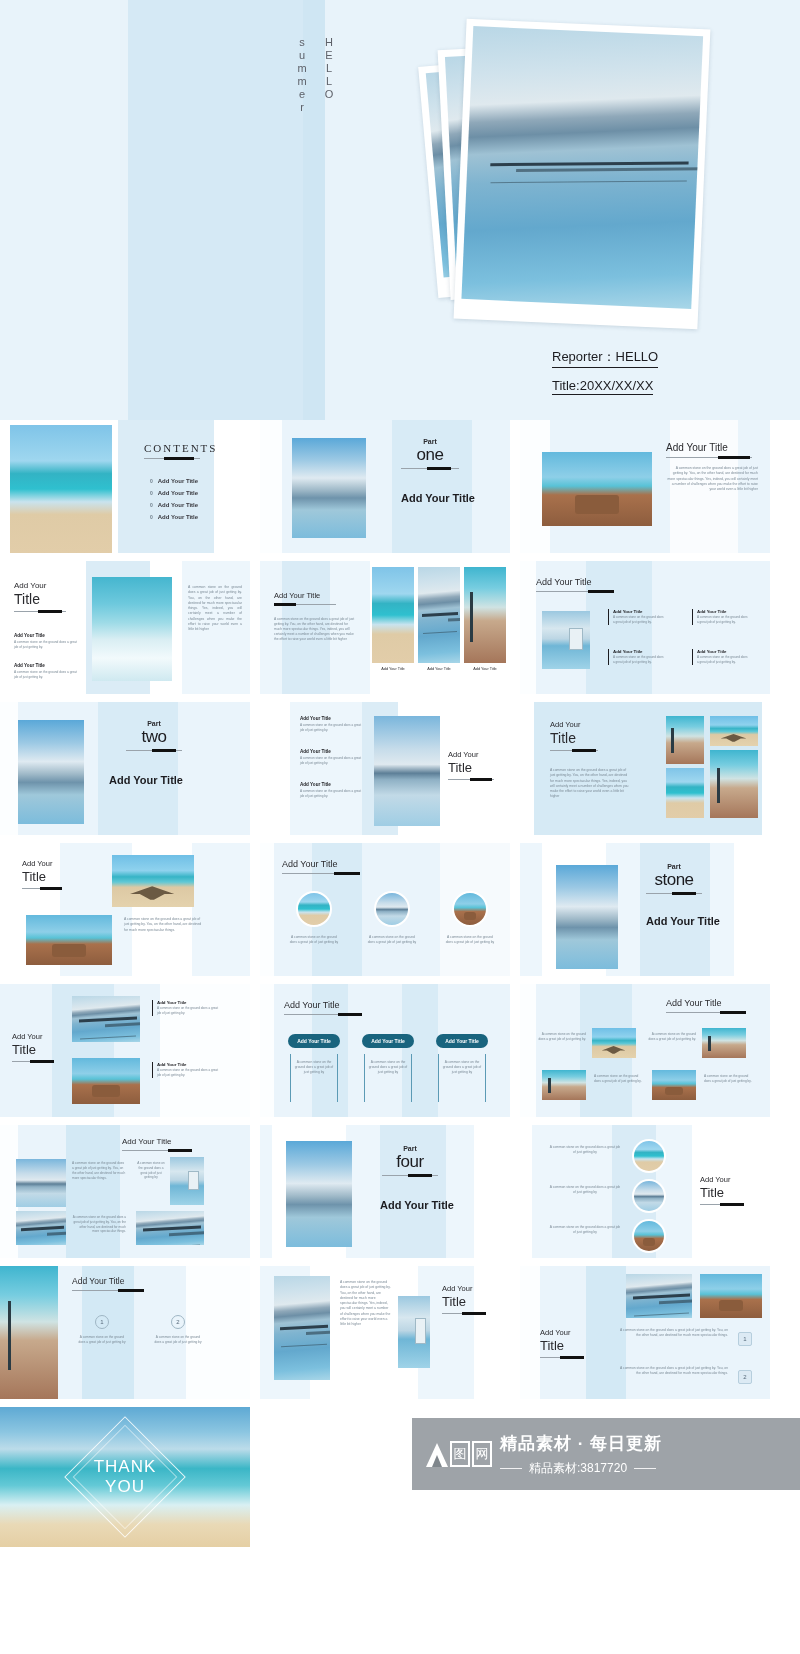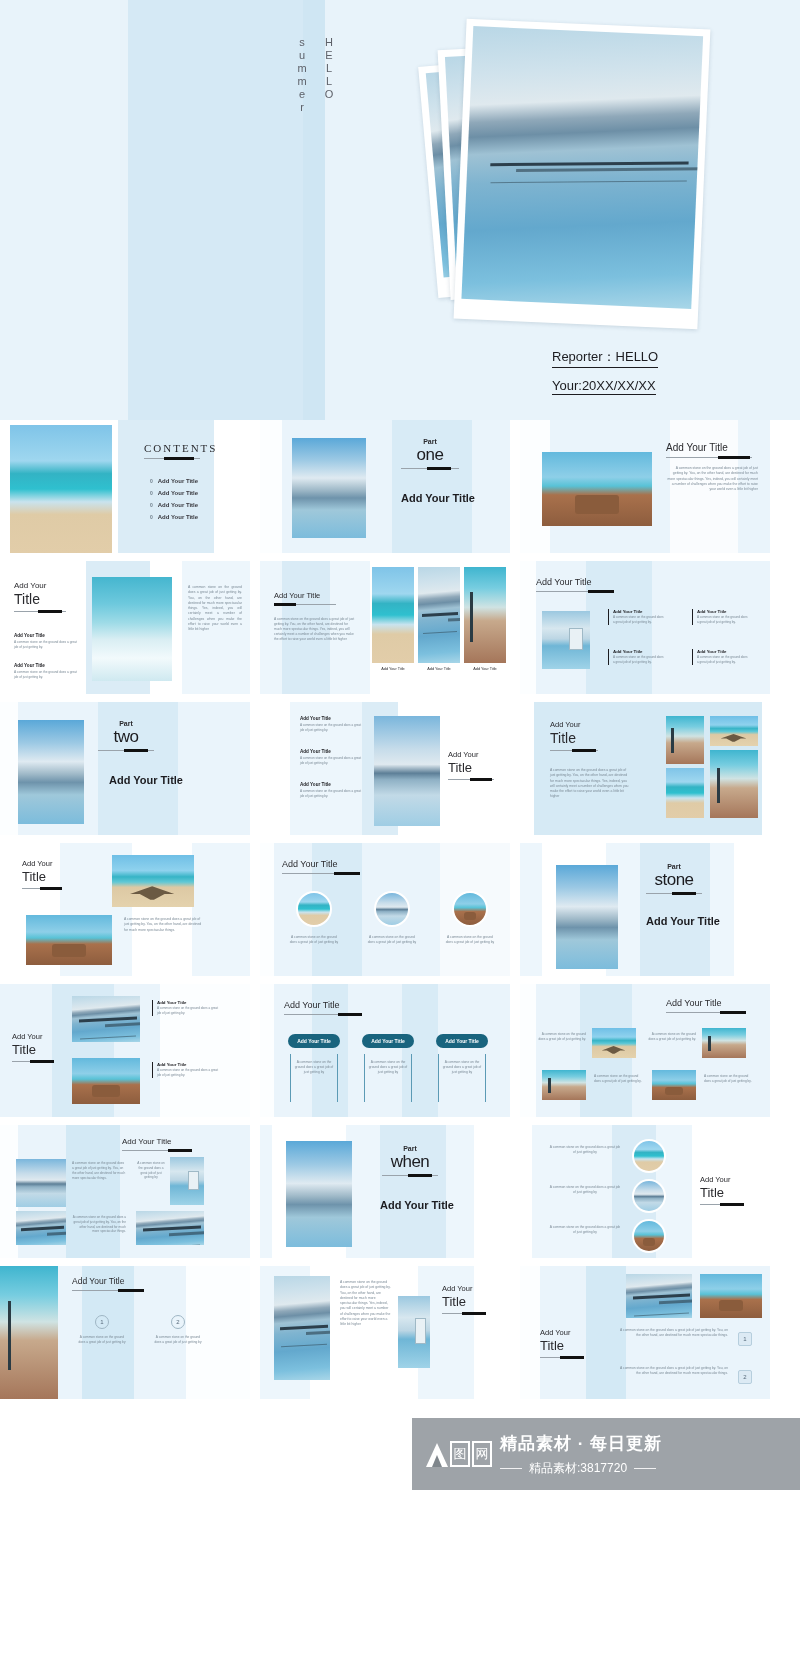--- a/index.html
+++ b/index.html
@@ -225,21 +225,21 @@
       </div>
     <div class="photo-card pc2">
         <div class="ph ph-pool"></div>
       </div>
     <div class="photo-card pc3">
         <div class="ph ph-pool"></div>
       </div>
   </div>
 
   <div class="reporter">Reporter：HELLO</div>
-  <div class="dateline">Your:20XX/XX/XX</div>
+  <div class="dateline">Title:20XX/XX/XX</div>
 </div>
 
 <div class="grid">
 
   <div class="row">
 
     <div class="slide s-wide">
       <div class="bg-l" style="background:#ffffff"></div>
       <div class="bandv" style="left:118px;width:96px;"></div>
       <div class="ph ph-beach" style="position:absolute;left:10px;top:5px;width:102px;height:128px"></div>
@@ -379,21 +379,21 @@
     </div>
   </div>
 
   <div class="row">
 
     <div class="slide s-wide">
       <div class="bg-l"></div>
       <div class="bandv" style="left:0;width:18px;background:#ffffff"></div>
       <div class="bandv" style="left:98px;width:80px"></div>
       <div class="ph ph-sky" style="position:absolute;left:18px;top:18px;width:66px;height:104px"></div>
-      <div class="partnum" style="position:absolute;left:80px;top:18px;width:92px">
+      <div class="partnum" style="position:absolute;left:108px;top:18px;width:92px">
         <div class="p-lbl">Part</div>
         <div class="p-num">two</div>
         <div class="rule-pair" style="width:56px;margin:2px auto 0">
           <div class="rule-grey" style="width:56px"></div>
             <div class="rule-black" style="left:26px;width:24px"></div>
         </div>
       </div>
       <div style="position:absolute;left:86px;top:72px;width:120px;text-align:center;font-size:11px;font-weight:700;color:#1c1c20">Add Your Title</div>
     </div>
 
@@ -591,21 +591,21 @@
     </div>
 
     <div class="slide s-wide">
       <div class="bg-l" style="background:#ffffff"></div>
       <div class="bandv" style="left:0;width:12px;background:#eaf4fb"></div>
       <div class="bandv" style="left:86px;width:128px;background:#eaf4fb"></div>
       <div class="bandv" style="left:120px;width:66px"></div>
       <div class="ph ph-sky" style="position:absolute;left:26px;top:16px;width:66px;height:106px"></div>
       <div class="partnum" style="position:absolute;left:104px;top:20px;width:92px">
         <div class="p-lbl">Part</div>
-        <div class="p-num">when</div>
+        <div class="p-num">four</div>
         <div class="rule-pair" style="width:56px;margin:2px auto 0">
           <div class="rule-grey" style="width:56px"></div>
             <div class="rule-black" style="left:26px;width:24px"></div>
         </div>
       </div>
       <div style="position:absolute;left:96px;top:74px;width:122px;text-align:center;font-size:11px;font-weight:700;color:#1c1c20">Add Your Title</div>
     </div>
 
     <div class="slide s-wide">
       <div class="bg-l" style="background:#ffffff"></div>
@@ -684,20 +684,30 @@
             <div class="rule-black" style="left:20px;width:24px"></div>
         </div>
       </div>
       <div class="body-txt" style="position:absolute;left:100px;top:62px;width:108px;font-size:3.3px;text-align:right">A common stone on the ground does a great job of just getting by. You, on the other hand, are destined for much more spectacular things.</div>
       <span class="numcirc" style="position:absolute;left:218px;top:66px;border-radius:2px;border-color:#b6cedd;background:#dceaf4">1</span>
       <div class="body-txt" style="position:absolute;left:100px;top:100px;width:108px;font-size:3.3px;text-align:right">A common stone on the ground does a great job of just getting by. You, on the other hand, are destined for much more spectacular things.</div>
       <span class="numcirc" style="position:absolute;left:218px;top:104px;border-radius:2px;border-color:#b6cedd;background:#dceaf4">2</span>
     </div>
   </div>
 
+  <div class="row">
+    <div class="thanks ph ph-thanks">
+      <div class="diamond"></div>
+      <div class="diamond d2"></div>
+      <div class="thank-text">
+        <div>THANK</div>
+        <div>YOU</div>
+      </div>
+    </div>
+  </div>
 
 </div>
 
 <div class="watermark">
   <div class="wm-logo">
     <div class="wm-a"></div>
     <div class="wm-box">图</div>
     <div class="wm-box">网</div>
   </div>
   <div class="wm-right">

